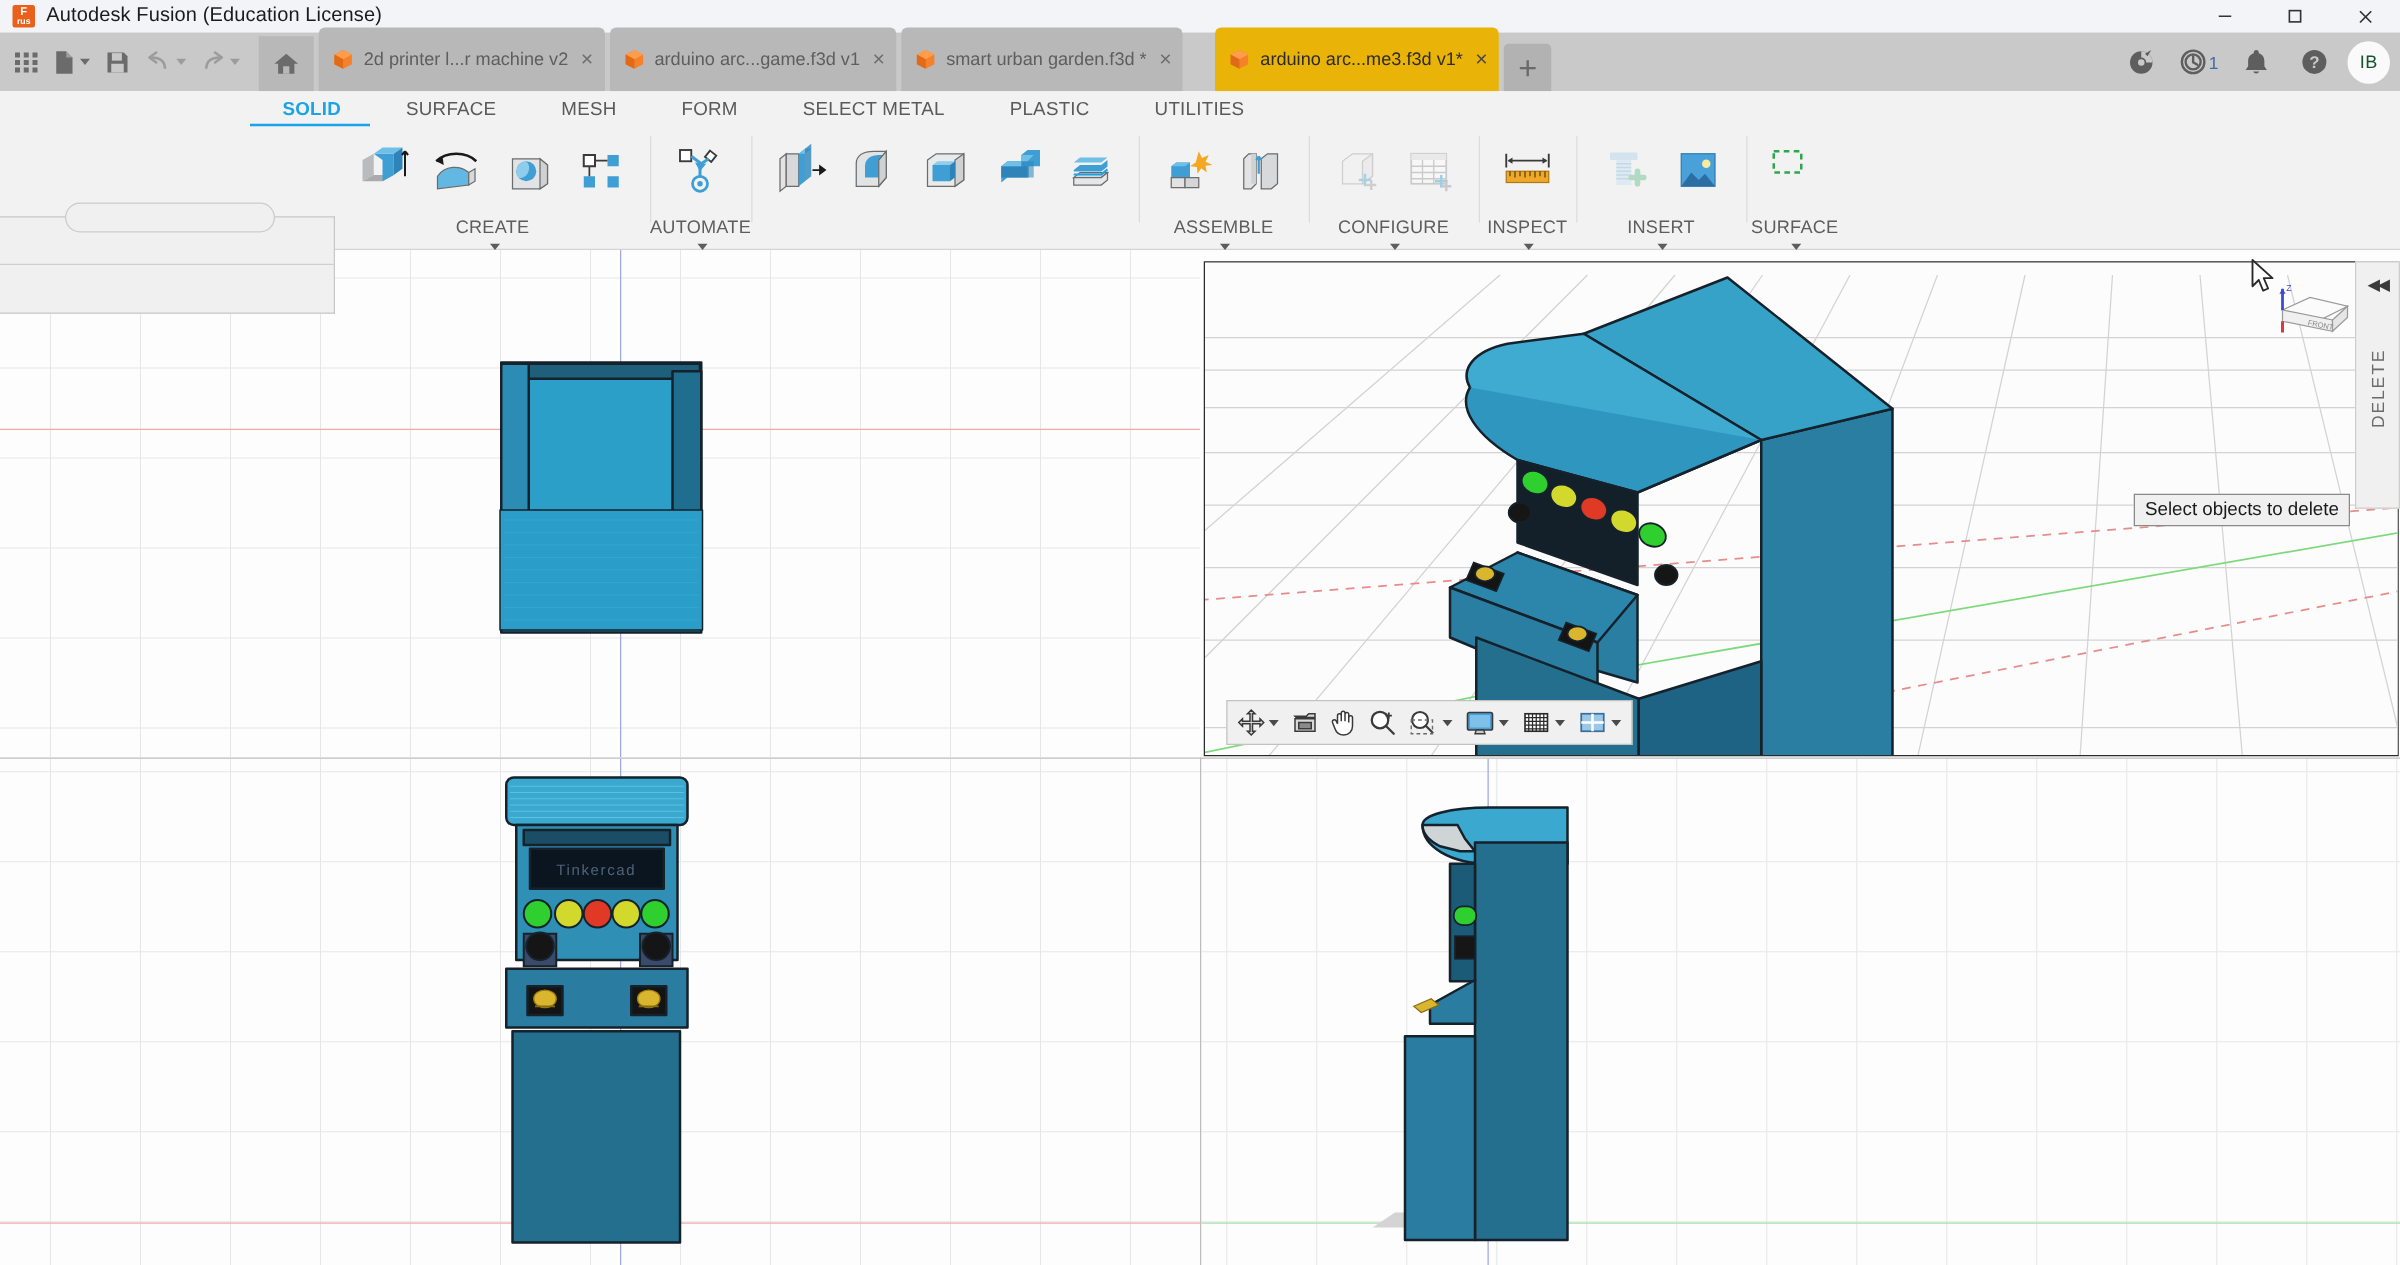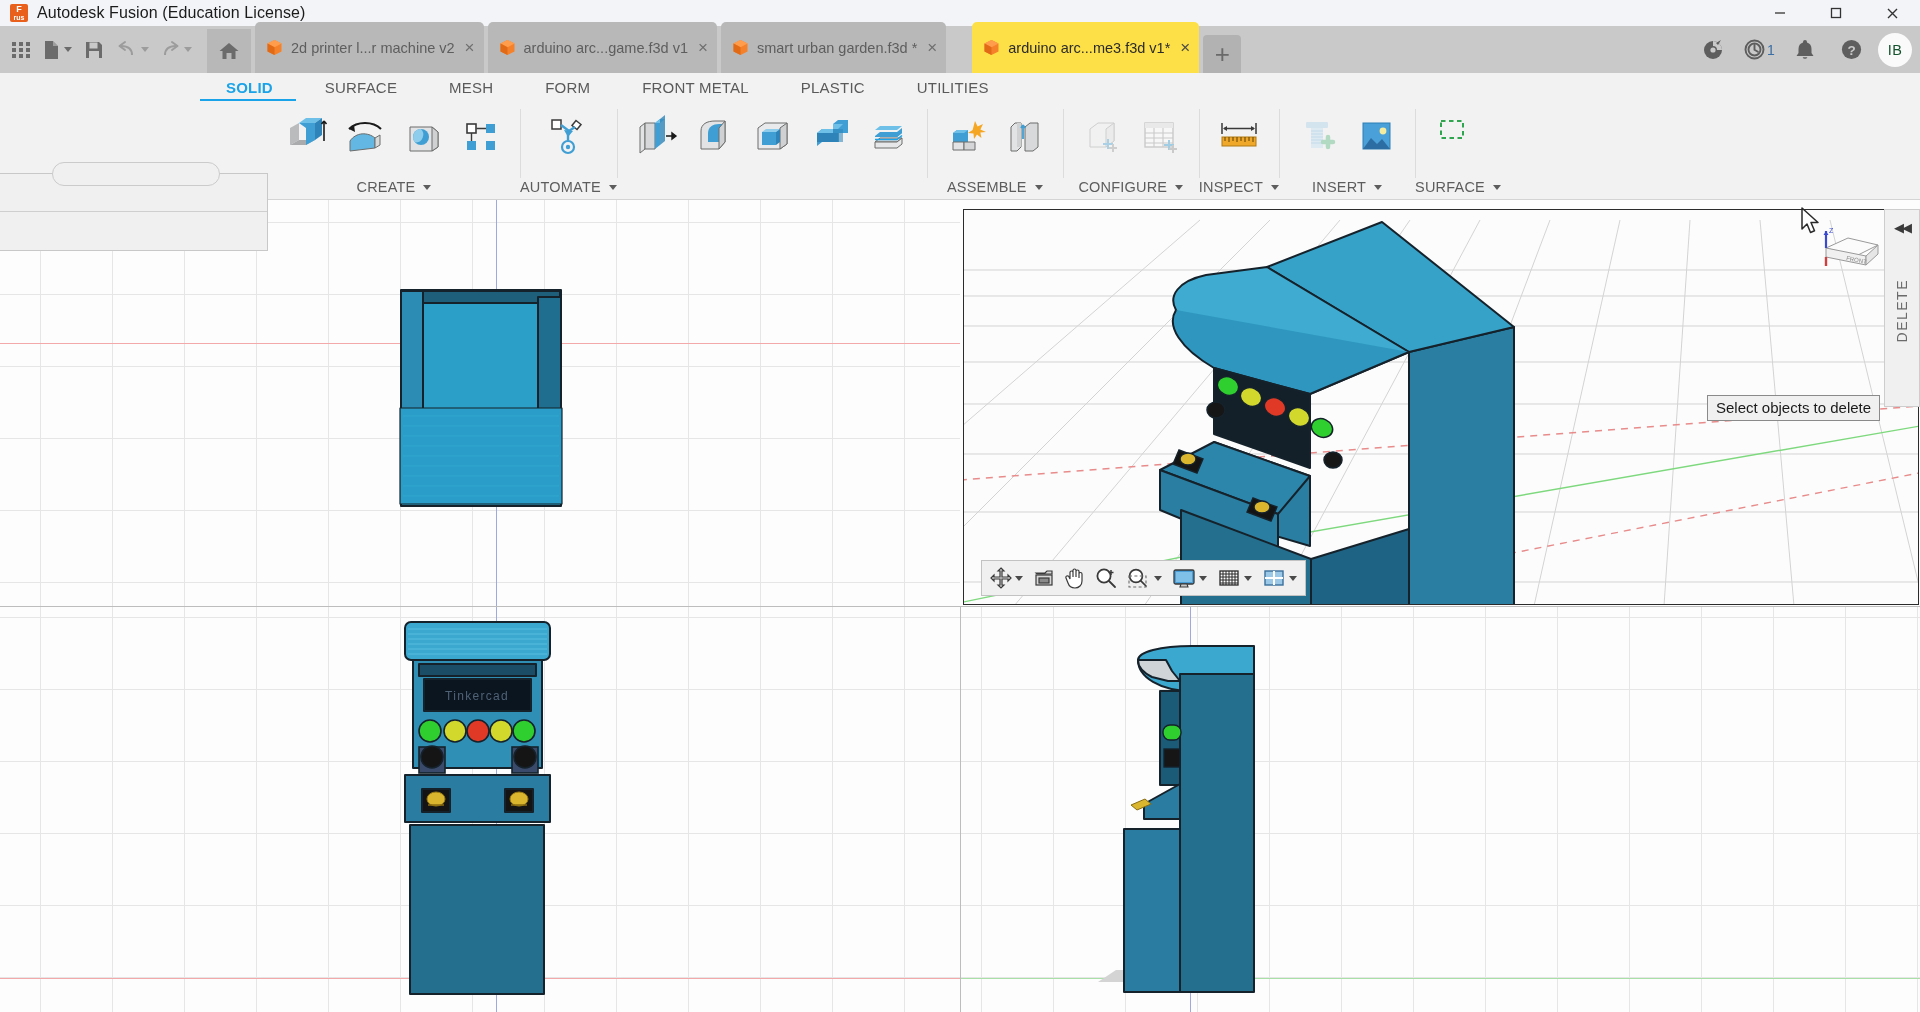--- a/index.html
+++ b/index.html
@@ -48,21 +48,21 @@
   }
   .home-btn {
     width: 44px; height: 44px; margin: 0 2px 0 6px; background: #b8b8b8;
     display: flex; align-items: center; justify-content: center; color: #6b6b6b;
   }
   .doctab {
     height: 51px; margin: 0 2px; padding: 0 9px 0 11px; background: #b8b8b8;
     border-radius: 5px 5px 0 0; display: flex; align-items: center; gap: 8px;
     color: #5e5e5e; font-size: 14.5px; white-space: nowrap;
   }
-  .doctab.active { background: #fde047; color: #2b2b2b; margin-left: 24px; }
+  .doctab.active { background: #eab308; color: #2b2b2b; margin-left: 24px; }
   .cube {
     width: 17px; height: 17px; flex: 0 0 17px; position: relative;
   }
   .cube svg { display: block; }
   .tabclose { font-size: 17px; color: #6f6f6f; line-height: 1; padding-left: 2px; }
   .doctab.active .tabclose { color: #4a4a4a; }
   .newtab {
     width: 38px; height: 38px; margin: 0 2px; background: #b2b2b2; border-radius: 4px 4px 0 0;
     display: flex; align-items: center; justify-content: center; color: #6a6a6a; font-size: 26px;
     font-weight: 300;
@@ -107,21 +107,21 @@
   .rgroup + .rgroup::before {
     content: ""; position: absolute; left: 0; top: 8px; bottom: 22px; width: 1px; background: #dcdcdc;
   }
   .rg-icons { display: flex; align-items: flex-start; gap: 0; padding: 8px 10px 0 10px; flex: 1; }
   .rg-ico {
     width: 58px; height: 54px; display: flex; align-items: center; justify-content: center;
   }
   .rg-ico svg { display: block; }
   .rg-label {
     height: 26px; display: flex; align-items: center; justify-content: center;
-    font-size: 14.5px; color: #e07a1c; letter-spacing: .2px; gap: 5px; width: 100%;
+    font-size: 14.5px; color: #e07a1c; letter-spacing: .2px; gap: 5px; width: 100%; flex-direction: column;
   }
   .rg-label .caret-dn { border-top-color: #5d5d5d; }
   .rg-labeltxt { color: #5d5d5d; }
 
   
   .ghost-panel {
     position: absolute; left: 0; top: 100px; width: 268px; height: 78px;
     background: #f0f0f0; border: 1px solid #c8c8c8; border-left: none; z-index: 30;
   }
   .ghost-panel .gp-row { height: 38px; border-bottom: 1px solid #cfcfcf; }
@@ -365,21 +365,21 @@
       <div class="ribtab">
           <span>SURFACE</span>
         </div>
       <div class="ribtab">
           <span>MESH</span>
         </div>
       <div class="ribtab">
           <span>FORM</span>
         </div>
       <div class="ribtab">
-          <span>FRONT METAL</span>
+          <span>SELECT METAL</span>
         </div>
       <div class="ribtab">
           <span>PLASTIC</span>
         </div>
       <div class="ribtab">
           <span>UTILITIES</span>
         </div>
     </div>
     <div class="ribtab-underline" style="left:200px;width:96px"></div>
 

